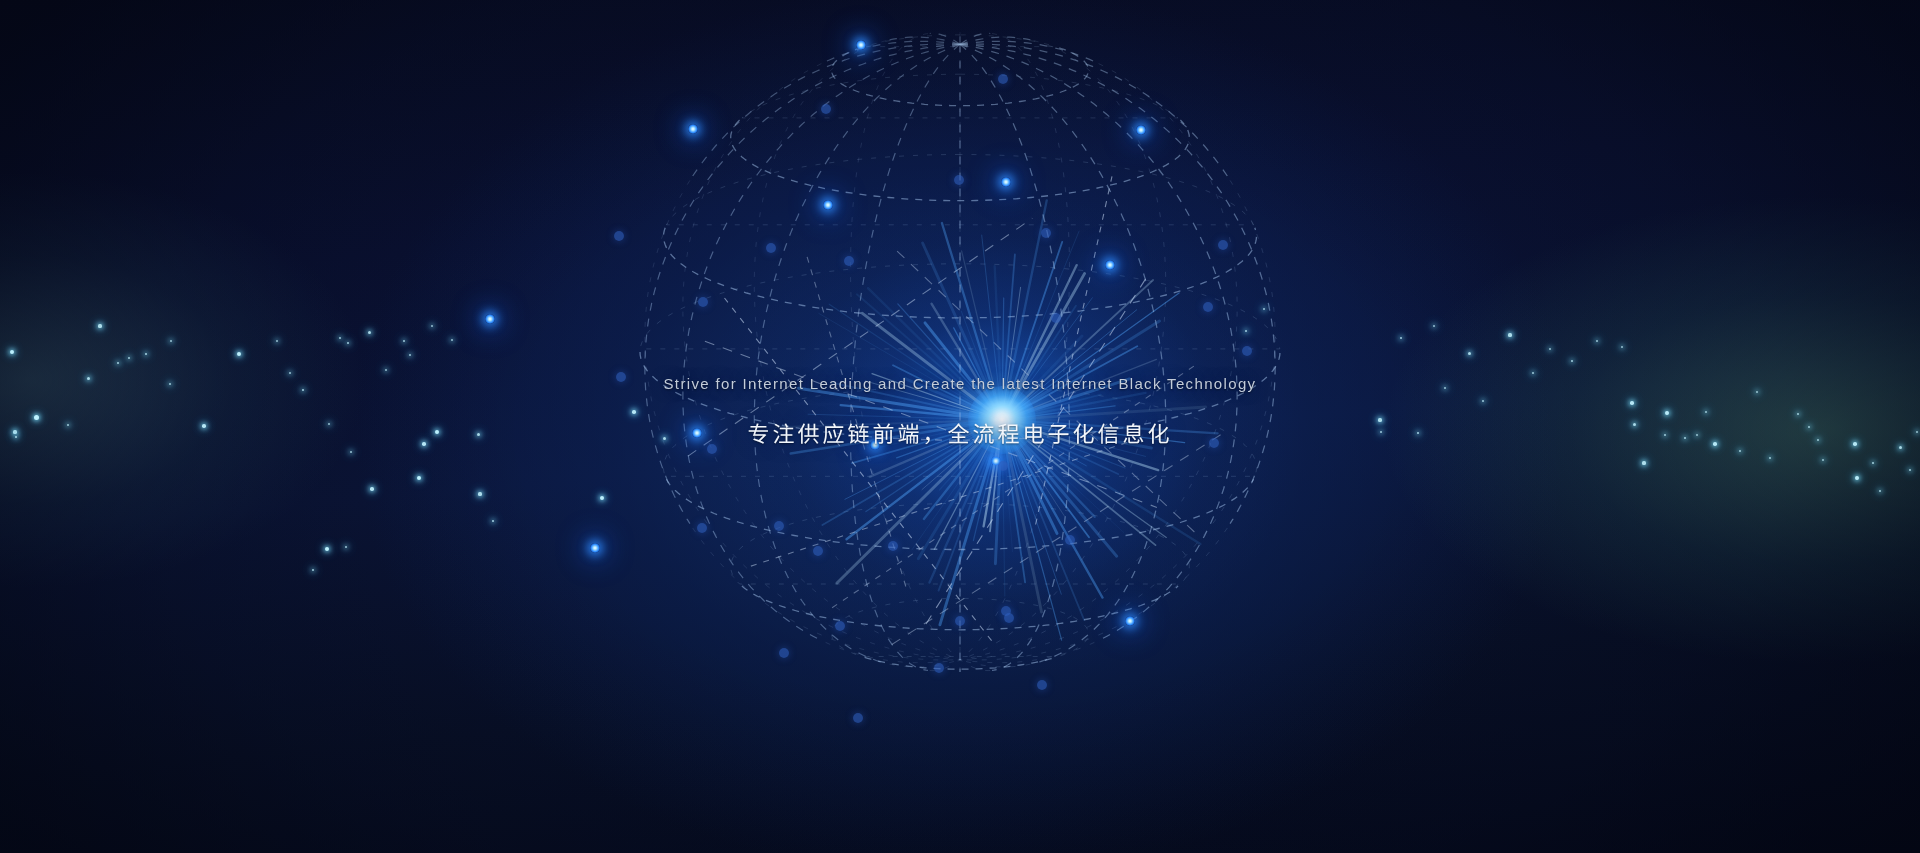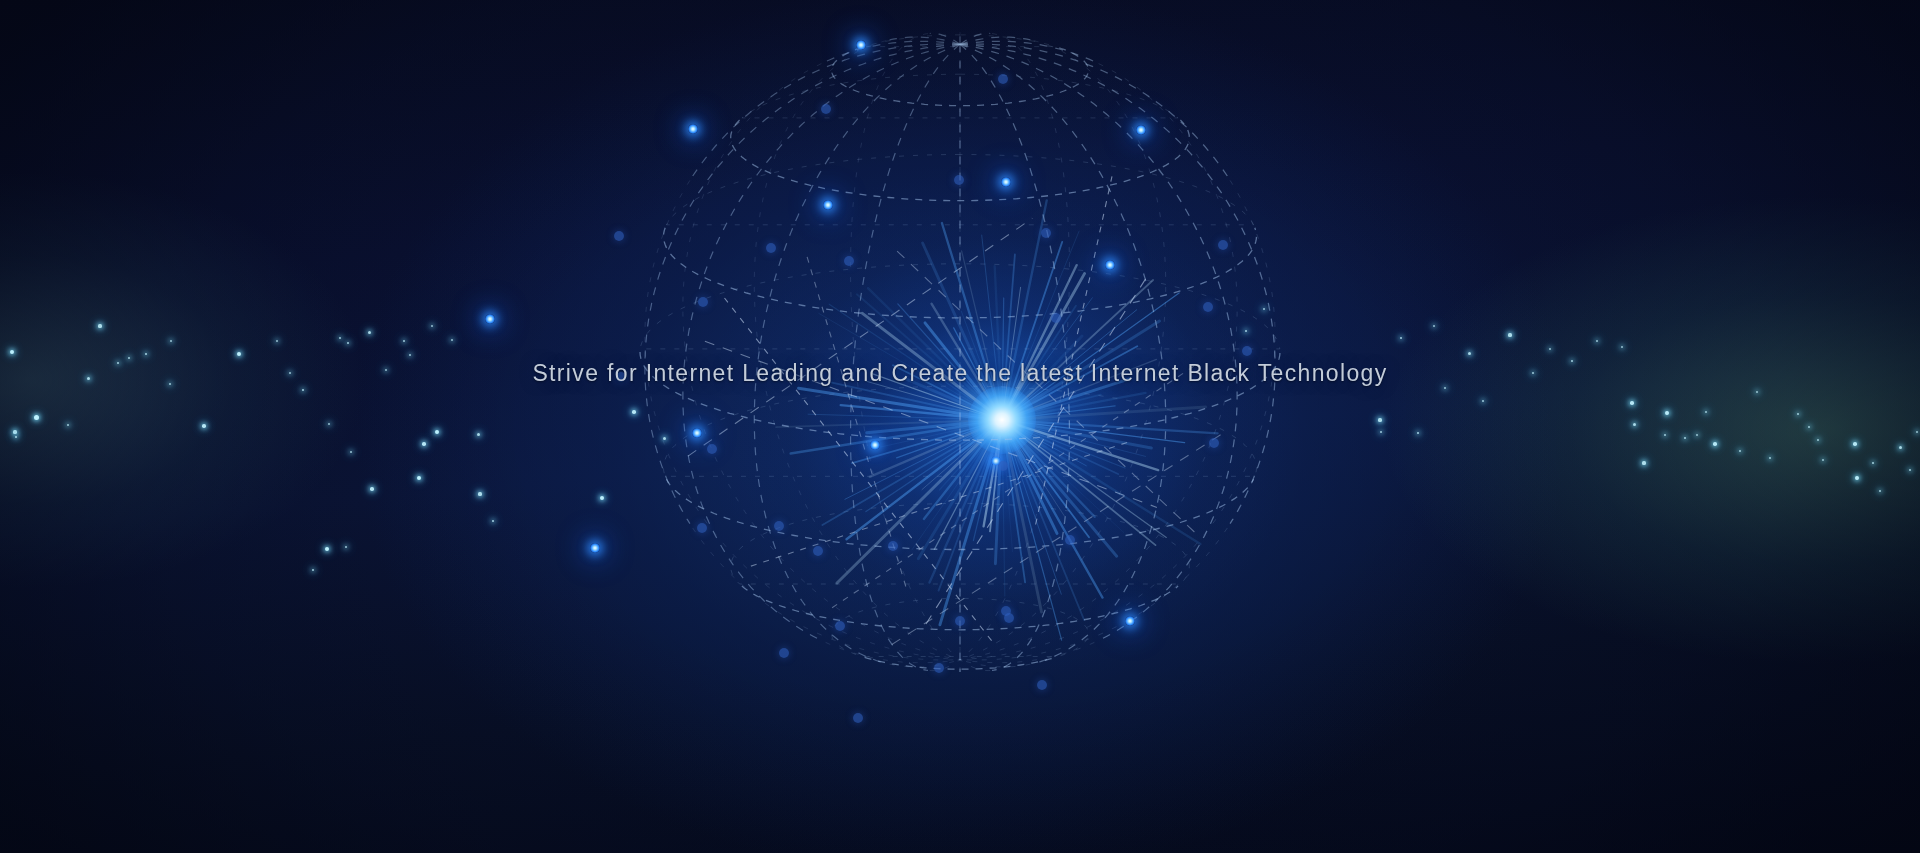--- a/index.html
+++ b/index.html
@@ -88,22 +88,22 @@
   .hero-title {
     font-size:41px;
     line-height:1.18;
     font-weight:400;
     color:#ffffff;
     letter-spacing:5.5px;
     text-shadow:0 0 26px rgba(10,40,110,0.95), 0 0 9px rgba(0,0,0,0.55), 0 1px 2px rgba(0,0,0,0.5);
     white-space:nowrap;
   }
   .hero-subtitle {
-    margin-top:27px;
-    font-size:23px;
+    margin-top:42px;
+    font-size:15px;
     font-weight:400;
     color:#c3ccd9;
     letter-spacing:1.35px;
     text-shadow:0 0 14px rgba(6,22,70,0.9), 0 1px 2px rgba(0,0,0,0.5);
     white-space:nowrap;
   }
   .hero-tagline {
     margin-top:24px;
     font-size:22px;
     font-weight:400;
@@ -431,15 +431,16 @@
       <div class="sp" style="left: 1878.8px; top: 489.8px; width: 2.4px; height: 2.4px; opacity: 0.81;"></div>
       <div class="sp" style="left: 1898.5px; top: 445.5px; width: 3px; height: 3px; opacity: 0.88;"></div>
       <div class="sp" style="left: 1908.8px; top: 468.8px; width: 2.4px; height: 2.4px; opacity: 0.81;"></div>
       <div class="sp" style="left: 1916px; top: 431px; width: 2px; height: 2px; opacity: 0.77;"></div>
     </div>
 
   <div class="vignette"></div>
 
   <div class="hero-text">
     <p class="hero-subtitle">Strive for Internet Leading and Create the latest Internet Black Technology</p>
+    <p class="hero-tagline">专注供应链前端，全流程电子化信息化</p>
   </div>
 
 </div>
 
 </body></html>

